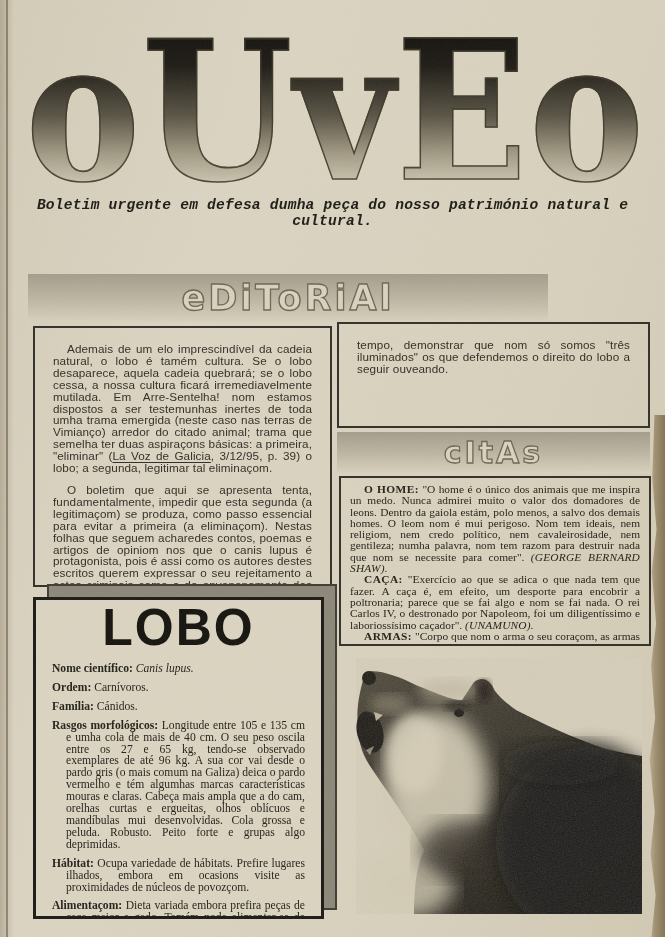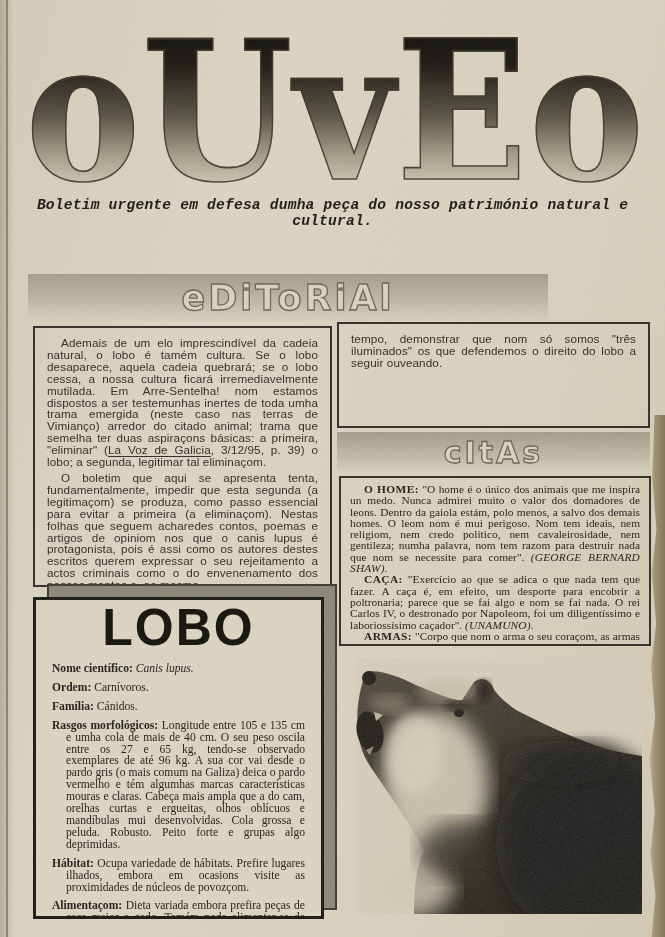--- a/index.html
+++ b/index.html
@@ -31,21 +31,21 @@
   .band-word{font-family:"DejaVu Sans",sans-serif;font-weight:800;color:#d9d2c0;
     -webkit-text-stroke:1.3px #6e English6853;-webkit-text-stroke:1.3px #6e6853;letter-spacing:3px;}
   .band-editorial .band-word{font-size:35px;}
   .band-citas .band-word{font-size:30px;}
   
   .tbox{position:absolute;border:2px solid #34312a;box-sizing:border-box;overflow:hidden;
     color:#332f27;text-align:justify;}
   .ed{font-family:"Liberation Sans",sans-serif;font-size:11.7px;line-height:11.9px;letter-spacing:.1px;}
   .ed-left{left:33px;top:326px;width:299px;height:261px;padding:5px 8px 4px;}
   .ed-right{left:337px;top:322px;width:313px;height:106px;padding:5px 8px;}
-  .ed p{margin:4px;text-indent:14px;}
+  .ed p{margin:10px;text-indent:14px;}
   .ed p.cont{text-indent:0;}
   .ed u{text-underline-offset:1.5px;}
   
   .citas-box{left:339px;top:476px;width:312px;height:170px;padding:6px 9px;
     font-family:"Liberation Serif",serif;font-size:11.4px;line-height:11.3px;color:#26231c;}
   .citas-box p{margin:0;text-indent:14px;}
   .citas-box b{letter-spacing:.4px;}
   .citas-box i{letter-spacing:.2px;}
   
   .lobo-shadow{position:absolute;left:47px;top:584px;width:290px;height:326px;

